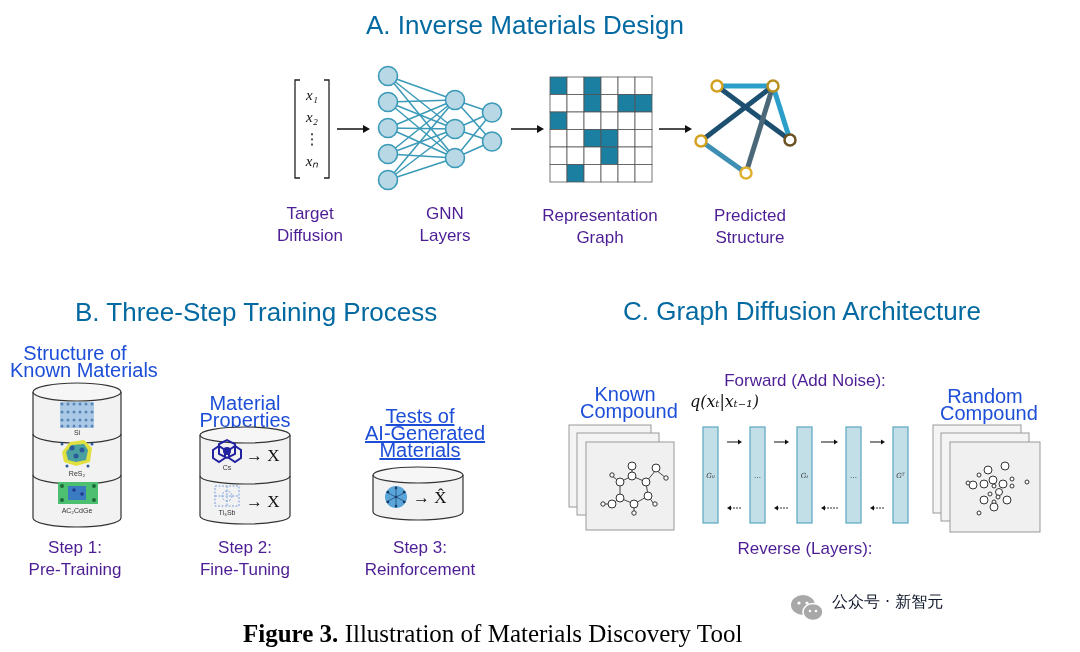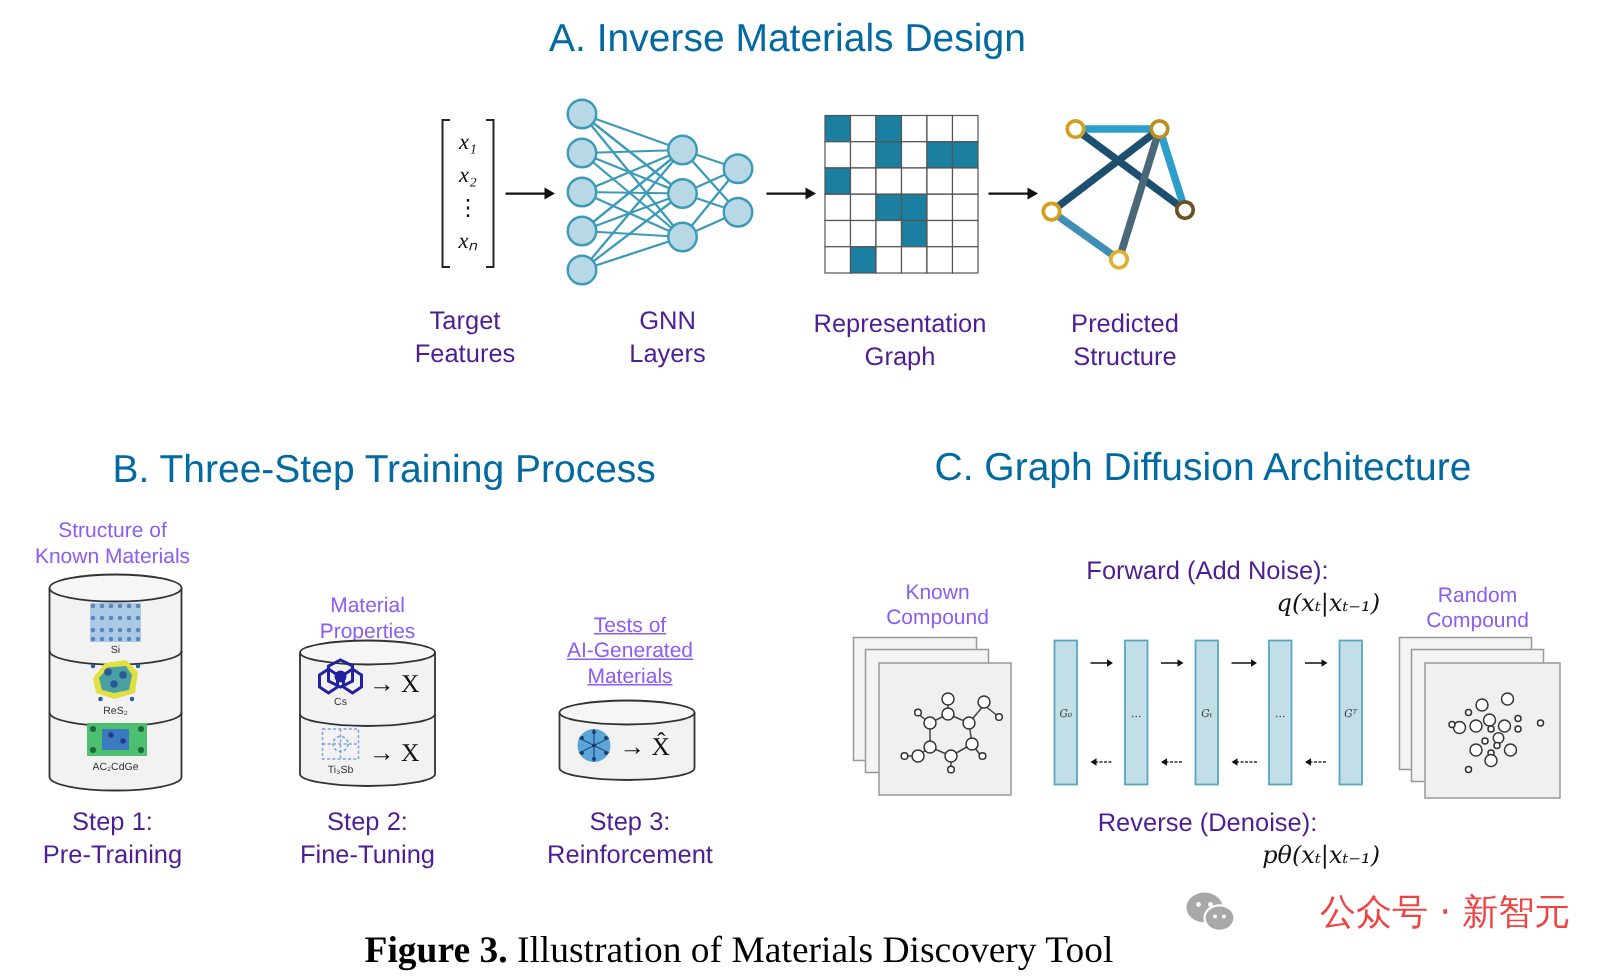--- a/index.html
+++ b/index.html
@@ -1,26 +1,26 @@
 <!DOCTYPE html>
 <html><head>
 <meta charset="utf-8">
 <style>
   html, body { margin: 0; padding: 0; background: #ffffff; }
   body { width: 1080px; height: 652px; position: relative; overflow: hidden;
          font-family: "Liberation Sans", sans-serif; color: #111; }
   .abs { position: absolute; }
   .title { font-size: 26px; color: #0369a1; white-space: nowrap; }
   .label { font-size: 17px; text-align: center; line-height: 22px; color: #4c1d95; white-space: nowrap; }
-  .small-label { font-size: 14px; text-align: center; line-height: 17px; color: #8b5cf6; white-space: nowrap; }
+  .small-label { font-size: 20px; text-align: center; line-height: 17px; color: #1d4ed8; white-space: nowrap; }
   .math { font-family: Liberation Serif, serif; font-style: italic; }
-  .mathb { font-family: "DejaVu Serif", serif; font-size: 16px; text-align: right; white-space: nowrap; }
+  .mathb { font-family: "DejaVu Serif", serif; font-size: 16px; text-align: left; white-space: nowrap; }
   .caption { font-family: "Liberation Serif", serif; font-size: 25px; white-space: nowrap; color: #000000; }
   .caption b { font-weight: bold; }
-  .watermark { font-family: "DejaVu Sans", sans-serif; font-size: 24px; color: #ef4444; white-space: nowrap; margin-left: 48px; }
+  .watermark { font-family: "DejaVu Sans", sans-serif; font-size: 16px; color: #0f172a; white-space: nowrap; }
   svg { position: absolute; overflow: visible; }
   .tiny { font-size: 7px; font-family: "Liberation Sans", sans-serif; fill: #333; }
 </style>
 </head>
 <body>
 
 <div class="abs title" style="left:366px; top:10px;">A. Inverse Materials Design</div>
 
 <svg style="left:292px; top:78px;" width="40" height="102">
   <path d="M8,2 L3,2 L3,100 L8,100" fill="none" stroke="#222" stroke-width="1.3"></path>
@@ -130,21 +130,21 @@
   </g>
   <circle cx="27" cy="16" r="5.5" fill="#fff" stroke="#d4a020" stroke-width="2.5"></circle>
   <circle cx="83" cy="16" r="5.5" fill="#fff" stroke="#b89020" stroke-width="2.5"></circle>
   <circle cx="11" cy="71" r="5.5" fill="#fff" stroke="#d4a020" stroke-width="2.5"></circle>
   <circle cx="100" cy="70" r="5.5" fill="#fff" stroke="#6b5020" stroke-width="2.5"></circle>
   <circle cx="56" cy="103" r="5.5" fill="#fff" stroke="#e0b030" stroke-width="2.5"></circle>
 </svg>
 
 <div class="abs label" style="left:260px; top:203px; width:100px;">
   <div>Target</div>
-  <div>Features</div>
+  <div>Diffusion</div>
 </div>
 <div class="abs label" style="left:395px; top:203px; width:100px;">
   <div>GNN</div>
   <div>Layers</div>
 </div>
 <div class="abs label" style="left:530px; top:205px; width:140px;">
   <div>Representation</div>
   <div>Graph</div>
 </div>
 <div class="abs label" style="left:700px; top:205px; width:100px;">
@@ -301,22 +301,21 @@
   <div>Reinforcement</div>
 </div>
 
 <div class="abs title" style="left:623px; top:296px;">C. Graph Diffusion Architecture</div>
 
 <div class="abs" style="left:690px; top:370px; width:230px; text-align:center;">
   <div class="label">Forward (Add Noise):</div>
   <div class="mathb"><i>q(xₜ|xₜ₋₁)</i></div>
 </div>
 <div class="abs" style="left:690px; top:538px; width:230px; text-align:center;">
-  <div class="label">Reverse (Denoise):</div>
-  <div class="mathb"><i>pθ(xₜ|xₜ₋₁)</i></div>
+  <div class="label">Reverse (Layers):</div>
 </div>
 
 <div class="abs small-label" style="left:580px; top:386px; width:90px;">
   <div>Known</div>
   <div>Compound</div>
 </div>
 <div class="abs small-label" style="left:940px; top:388px; width:90px;">
   <div>Random</div>
   <div>Compound</div>
 </div>

